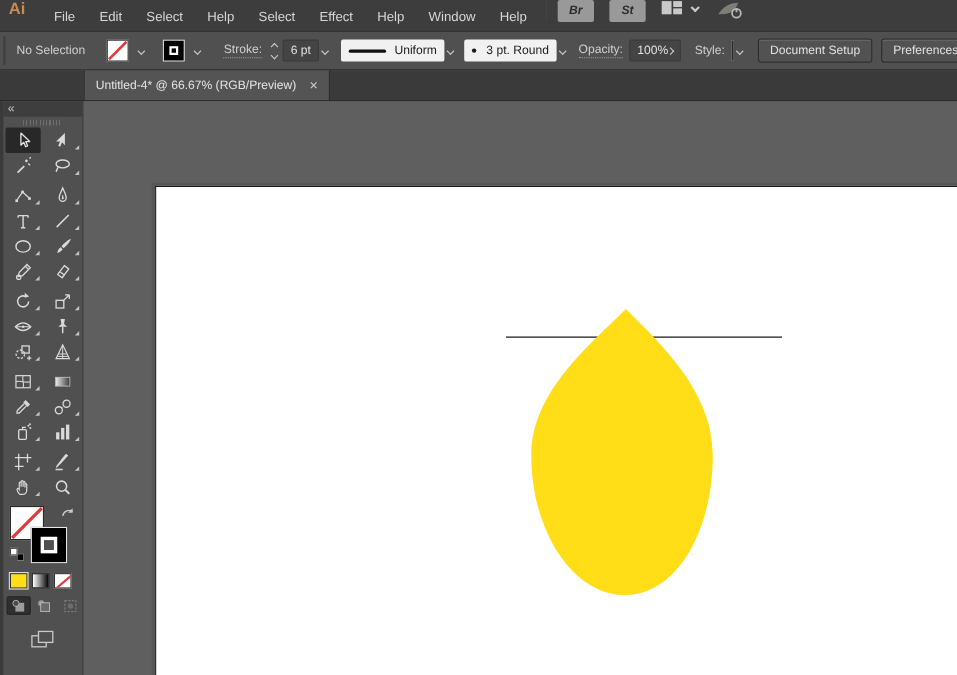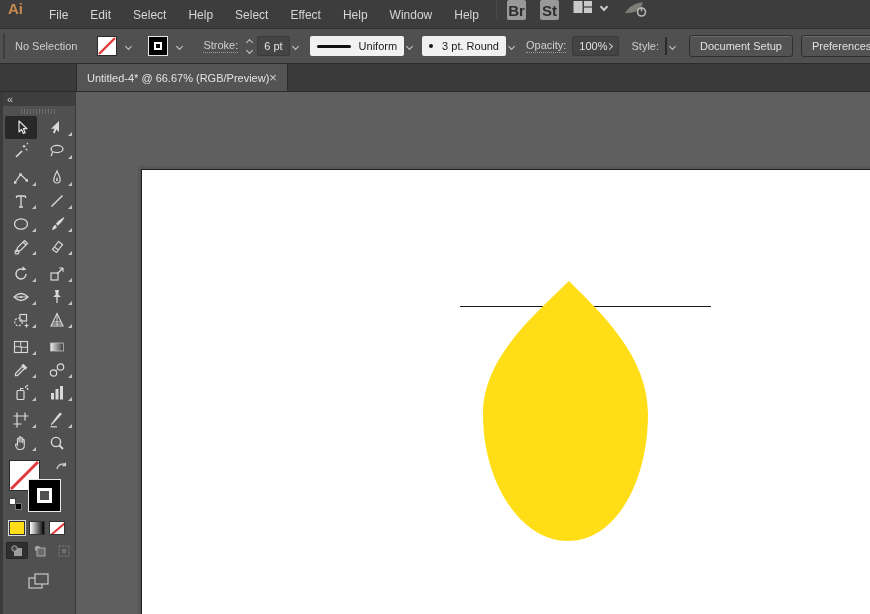--- a/index.html
+++ b/index.html
@@ -11,22 +11,22 @@
   }
   
   .menubar {
     height:29px; background:#3d3d3d; display:flex; align-items:flex-start;
     border-bottom:1px solid #313131; padding-left:8px;
   }
   .logo { font-weight:bold; font-size:15px; color:#ca8a50; width:30px; }
   .menu-item { padding:0 11px; height:29px; display:flex; align-items:center; color:#d6d6d6; cursor:default; }
   .mb-sep { width:1px; height:18px; background:#2e2e2e; border-right:1px solid #4c4c4c; margin:0 10px 0 6px; }
   .sq-btn {
-    width:19px; height:20px; background:#999; color:#2d2d2d; font-size:15px; font-weight:bold;
-    display:flex; align-items:center; justify-content:center; border-radius:2px; margin-right:14px;
+    width:33px; height:20px; background:#999; color:#2d2d2d; font-size:11px; font-weight:bold;
+    display:flex; align-items:center; justify-content:center; border-radius:2px; margin-right:14px;font-style:italic;
   }
   .ws-wrap { display:flex; align-items:center; margin-right:16px; }
   .chev { display:inline-block; width:6px; height:6px; border-right:2px solid #c9c9c9; border-bottom:2px solid #c9c9c9; transform:rotate(45deg); }
   .chev.small { width:5px; height:5px; border-width:1.6px; }
   .chev.right { transform:rotate(-45deg); }
   
   .controlbar {
     height:35px; background:#505050; border-bottom:1px solid #2c2c2c;
     display:flex; align-items:center; padding-left:2px; white-space:nowrap;
   }
@@ -49,21 +49,21 @@
   .white-widget { height:20px; background:#f1f1f1; border-radius:2px; display:flex; align-items:center;
     color:#1a1a1a; font-size:11px; padding:0 7px; }
   .profile-line { width:34px; height:3px; background:#111; margin-right:8px; border-radius:2px; }
   .brush-dot { width:4px; height:4px; background:#1a1a1a; border-radius:50%; margin-right:9px; }
   .push-btn { height:22px; border:1px solid #2f2f2f; box-shadow:inset 0 1px 0 #6b6b6b; background:#525252;
     border-radius:3px; color:#e0e0e0; font-size:11px; display:flex; align-items:center; padding:0 10px; }
   .style-sw { width:20px; height:18px; background:#e9e9e9; border:1px solid #2b2b2b; }
   
   .tabbar { height:28px; background:#3a3a3a; border-bottom:1px solid #2a2a2a; display:flex; align-items:stretch; }
   .tab { margin-left:76px; background:#545454; border-right:1px solid #2c2c2c; border-left:1px solid #2c2c2c;
-    display:flex; align-items:center; padding:0 10px; font-size:11px; color:#e3e3e3; }
+    display:flex; align-items:center; padding:0 10px; font-size:11px; color:#e3e3e3; gap:12px; }
   .tab-close { color:#cfcfcf; font-size:13px; line-height:1; cursor:default; }
   
   .main { display:flex; height:522px; }
   .toolspanel { width:76px; background:#505050; border-right:1px solid #393939; border-left:3px solid #3a3a3a;
     display:flex; flex-direction:column; flex:none; }
   .collapse-strip { height:14px; background:#3e3e3e; display:flex; align-items:center; padding-left:4px;
     color:#c9c9c9; font-size:11px; line-height:10px; }
   .grip-h { height:5px; margin:3px 18px 2px 18px;
     background:repeating-linear-gradient(to right,#6d6d6d 0 1px, transparent 1px 3px); }
   .toolgrid { display:grid; grid-template-columns:1fr 1fr; }

